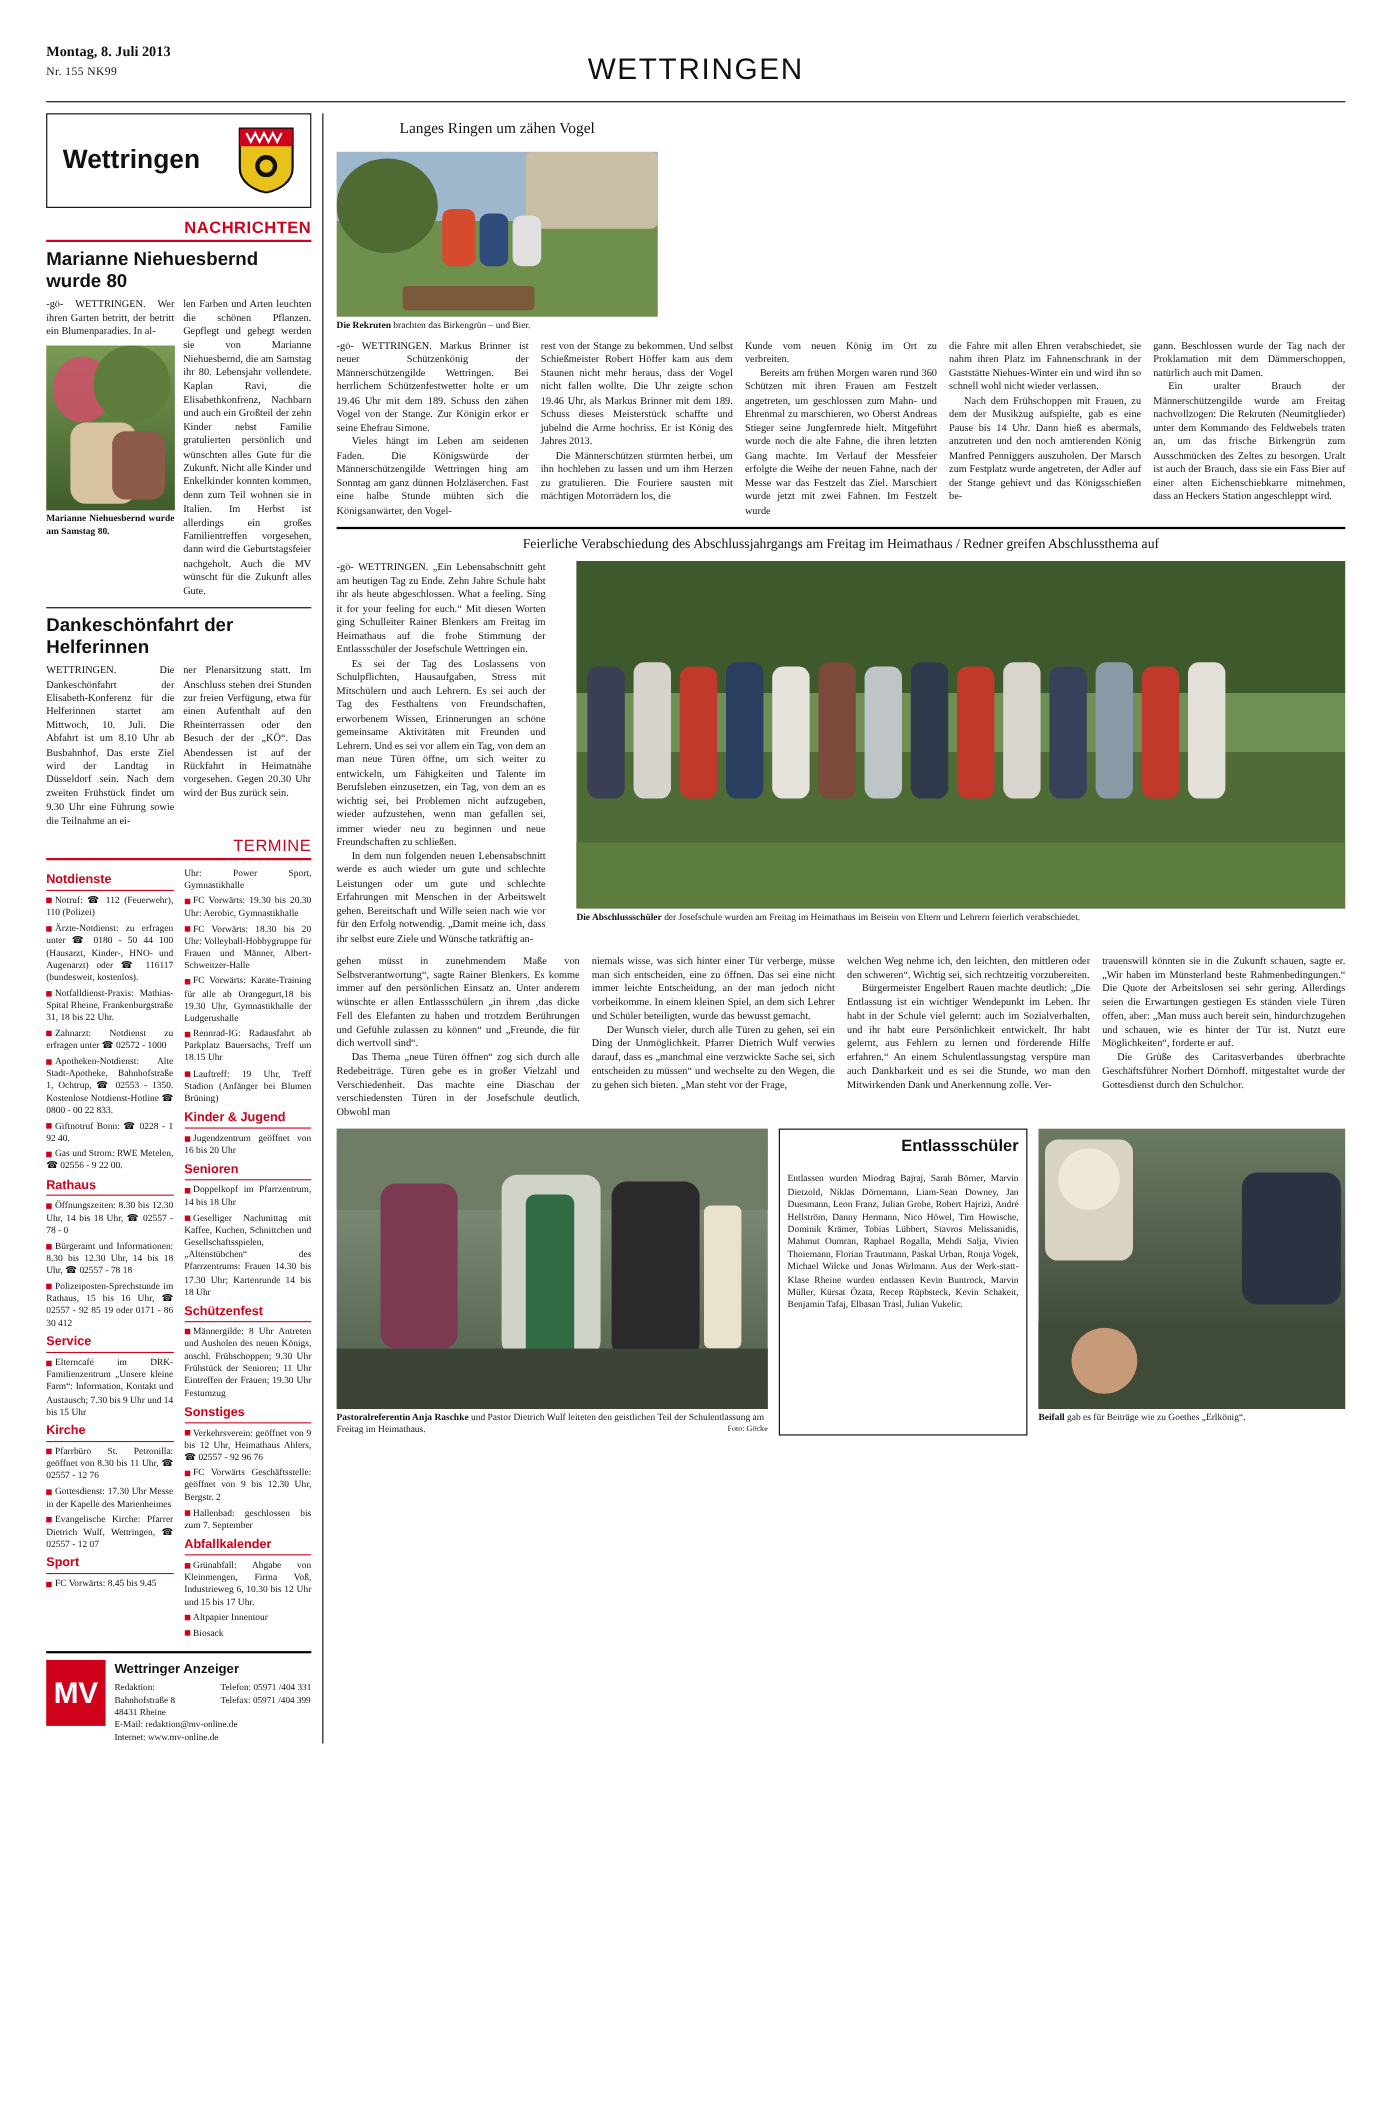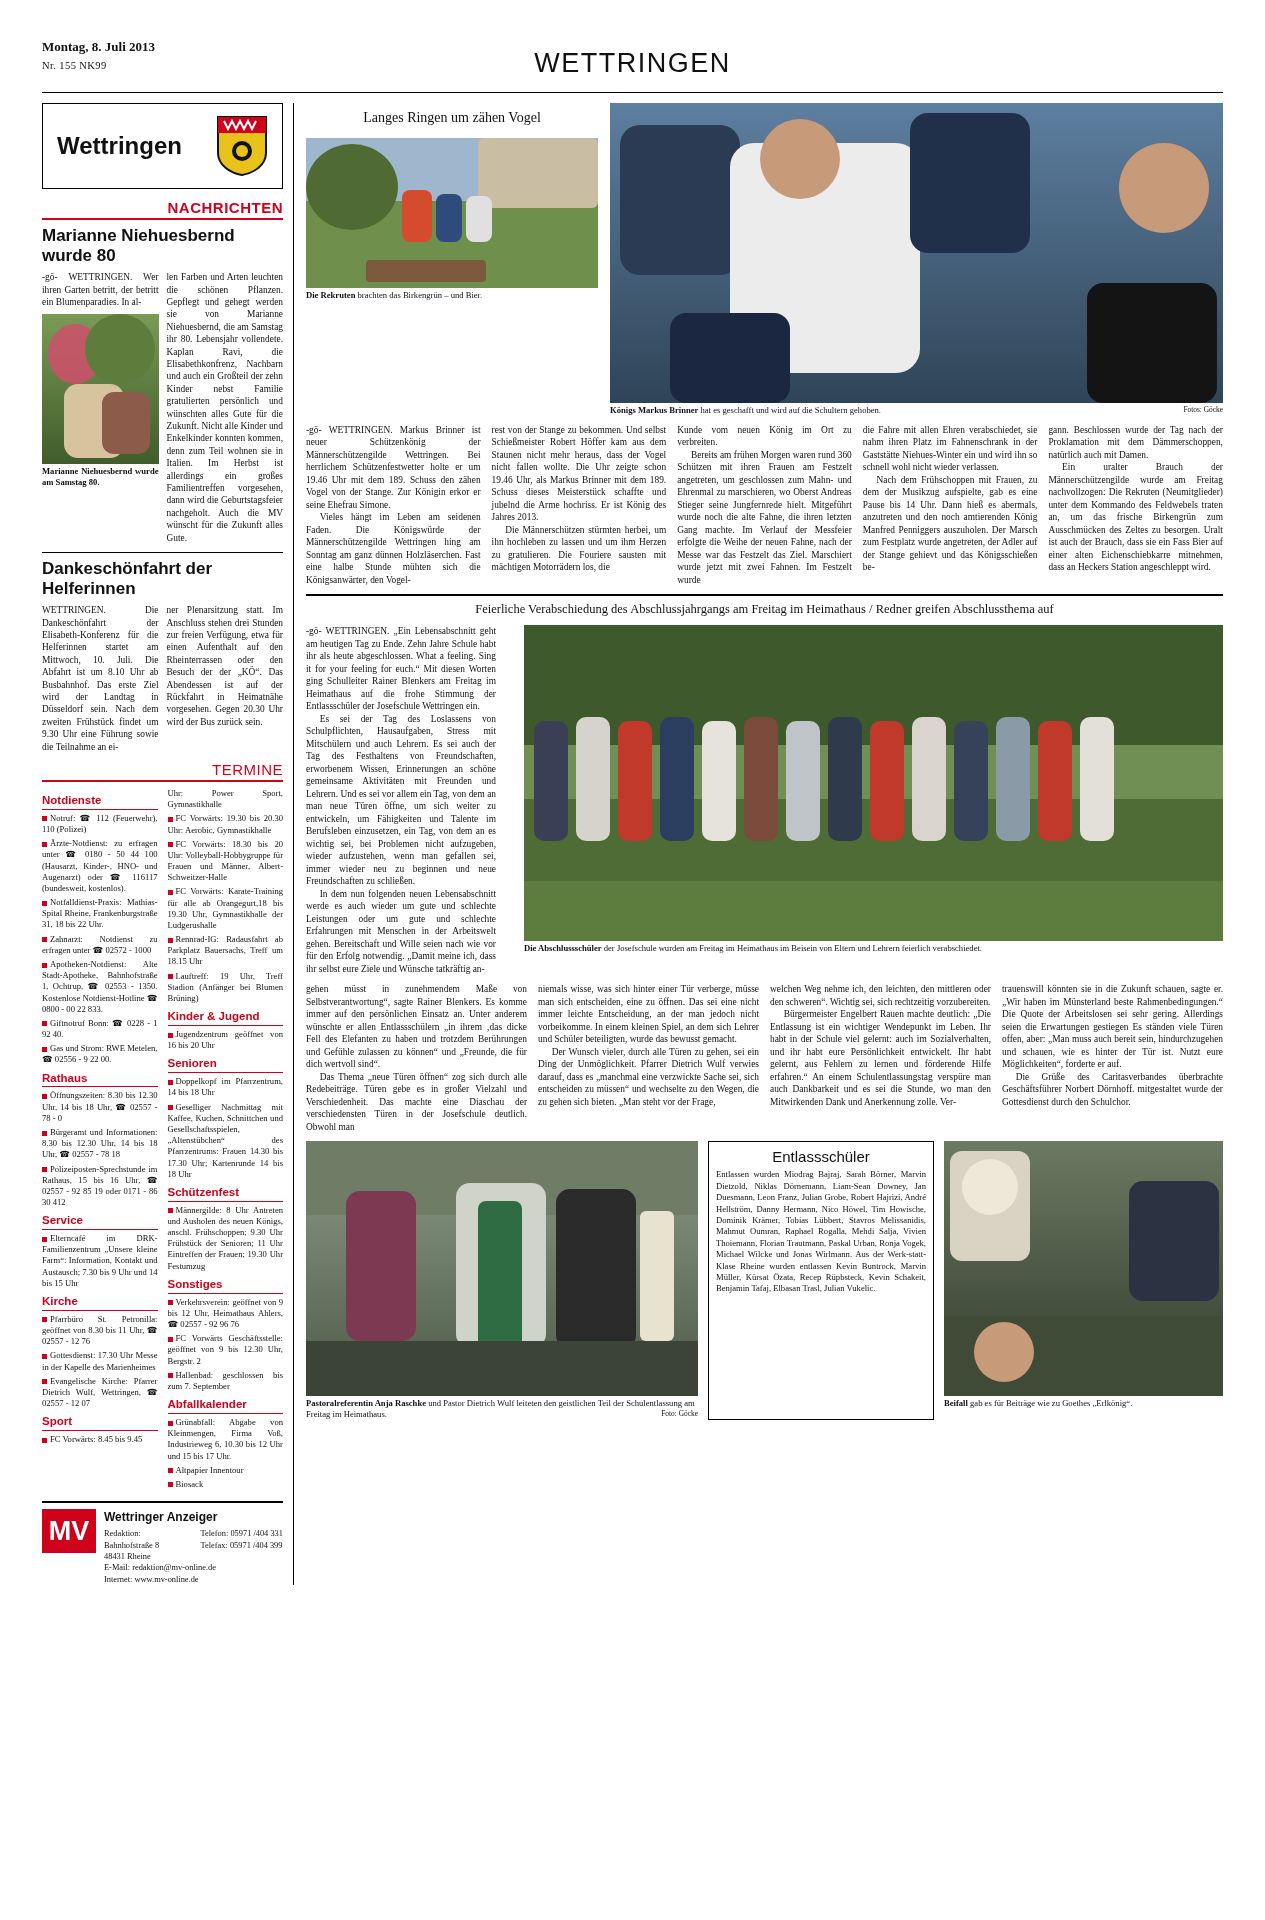--- a/index.html
+++ b/index.html
@@ -60,21 +60,21 @@
   .term-cols { display:flex; gap:10px; }
   .term-col { flex:1; font-size:8.6px; line-height:1.3; }
   .term-sub { color:#d0021b; font-family:"Liberation Sans",sans-serif; font-weight:bold;
      font-size:11.5px; border-bottom:1px solid #d0021b; margin:5px 0 3px; padding-bottom:1px;}
   .term-item { margin-bottom:3px; text-align:justify; }
   .sq { display:inline-block; width:5px; height:5px; background:#d0021b; margin-right:3px;
         vertical-align:middle; }
 
   
   .imprint { border-top:2px solid #000; margin-top:8px; padding-top:6px; display:flex; gap:8px; }
-  .mv-logo { width:54px; height:44px; background:#d0021b; color:#fff;
+  .mv-logo { width:54px; height:60px; background:#d0021b; color:#fff;
      font-family:"Liberation Sans",sans-serif; font-weight:bold; font-size:27px;
      display:flex; align-items:center; justify-content:center; }
   .imp-txt { font-size:8.4px; line-height:1.35; flex:1; }
   .imp-title { font-family:"Liberation Sans",sans-serif; font-weight:bold; font-size:12px;
      margin-bottom:3px; }
   .imp-grid { display:flex; gap:14px; }
 
   
   .lead-head { font-family:"Liberation Serif",serif; font-weight:bold; font-size:35px;
      line-height:1.05; text-align:center; }
@@ -94,22 +94,22 @@
   .sec2-left { width:190px; font-size:9.4px; line-height:1.33; text-align:justify; }
   .sec2-right { flex:1;margin-left:16px; }
 
   .body3 { display:flex; gap:11px; margin-top:8px; font-size:9.4px; line-height:1.33; text-align:justify; }
   .body3 > div { flex:1; }
 
   .bottom-flex { display:flex; gap:10px; margin-top:8px; }
   .bf-a { width:392px; }
   .bf-b { width:226px; border:1px solid #000; padding:6px 7px; }
   .bf-c { flex:1; }
-  .ent-head { font-family:"Liberation Sans",serif; font-weight:normal; font-size:15px;
-     text-align:center; margin-bottom:4px; }
+  .ent-head { font-family:"Liberation Sans",serif; font-weight:bold; font-size:15px;
+     text-align:right; margin-bottom:16px; }
   .ent-body { font-size:8.6px; line-height:1.33; text-align:justify; }
 
   
   .ph-sky { position:absolute; inset:0; }
   .blob { position:absolute; border-radius:50%; }
 </style>
 </head>
 <body>
 
 <div class="page">
@@ -250,36 +250,20 @@
             <div class="blob" style="left:96px;top:52px;width:30px;height:52px;border-radius:8px;background:#d64a2e"></div>
             <div class="blob" style="left:130px;top:56px;width:26px;height:48px;border-radius:8px;background:#2f4b7c"></div>
             <div class="blob" style="left:160px;top:58px;width:26px;height:46px;border-radius:8px;background:#e0e0e0"></div>
             <div class="blob" style="left:60px;bottom:6px;width:120px;height:22px;border-radius:4px;background:#7a5a3a"></div>
           </div>
           <div class="cap">
             <b>Die Rekruten</b><span> brachten das Birkengrün – und Bier.</span>
           </div>
         </div>
 
-        <div class="top-right">
-          <div class="photo" style="height:300px">
-            <div class="ph-sky" style="background:linear-gradient(#5d7fa0,#2f4457)"></div>
-            <div class="blob" style="left:10px;top:22px;width:120px;height:150px;border-radius:20px;background:#2b3b53"></div>
-            <div class="blob" style="left:120px;top:40px;width:190px;height:230px;border-radius:24px;background:#ececec"></div>
-            <div class="blob" style="left:150px;top:16px;width:80px;height:80px;background:#c79a7a"></div>
-            <div class="blob" style="left:300px;top:10px;width:120px;height:140px;border-radius:18px;background:#20304a"></div>
-            <div class="blob" style="right:14px;top:40px;width:90px;height:90px;background:#c79a7a"></div>
-            <div class="blob" style="right:6px;bottom:0;width:130px;height:120px;border-radius:16px;background:#141414"></div>
-            <div class="blob" style="left:60px;bottom:0;width:120px;height:90px;border-radius:16px;background:#1b2740"></div>
-          </div>
-          <div class="cap">
-            <b>Königs Markus Brinner</b><span> hat es geschafft und wird auf die Schultern gehoben.</span>
-            <span style="float:right;font-size:7.4px">Fotos: Göcke</span>
-          </div>
-        </div>
       </div>
 
       <div class="body4">
         <div>
             <span style="display: block;">-gö- WETTRINGEN. Markus Brinner ist neuer Schützenkönig der Männerschützengilde Wettringen. Bei herrlichem Schützenfestwetter holte er um 19.46 Uhr mit dem 189. Schuss den zähen Vogel von der Stange. Zur Königin erkor er seine Ehefrau Simone.</span>
             <span style="display: block; text-indent: 9px;"> Vieles hängt im Leben am seidenen Faden. Die Königswürde der Männerschützengilde Wettringen hing am Sonntag am ganz dünnen Holzläserchen. Fast eine halbe Stunde mühten sich die Königsanwärter, den Vogel-</span>
           </div>
         <div>
             <span style="display: block;">rest von der Stange zu bekommen. Und selbst Schießmeister Robert Höffer kam aus dem Staunen nicht mehr heraus, dass der Vogel nicht fallen wollte. Die Uhr zeigte schon 19.46 Uhr, als Markus Brinner mit dem 189. Schuss dieses Meisterstück schaffte und jubelnd die Arme hochriss. Er ist König des Jahres 2013.</span>
             <span style="display: block; text-indent: 9px;"> Die Männerschützen stürmten herbei, um ihn hochleben zu lassen und um ihm Herzen zu gratulieren. Die Fouriere sausten mit mächtigen Motorrädern los, die</span>

